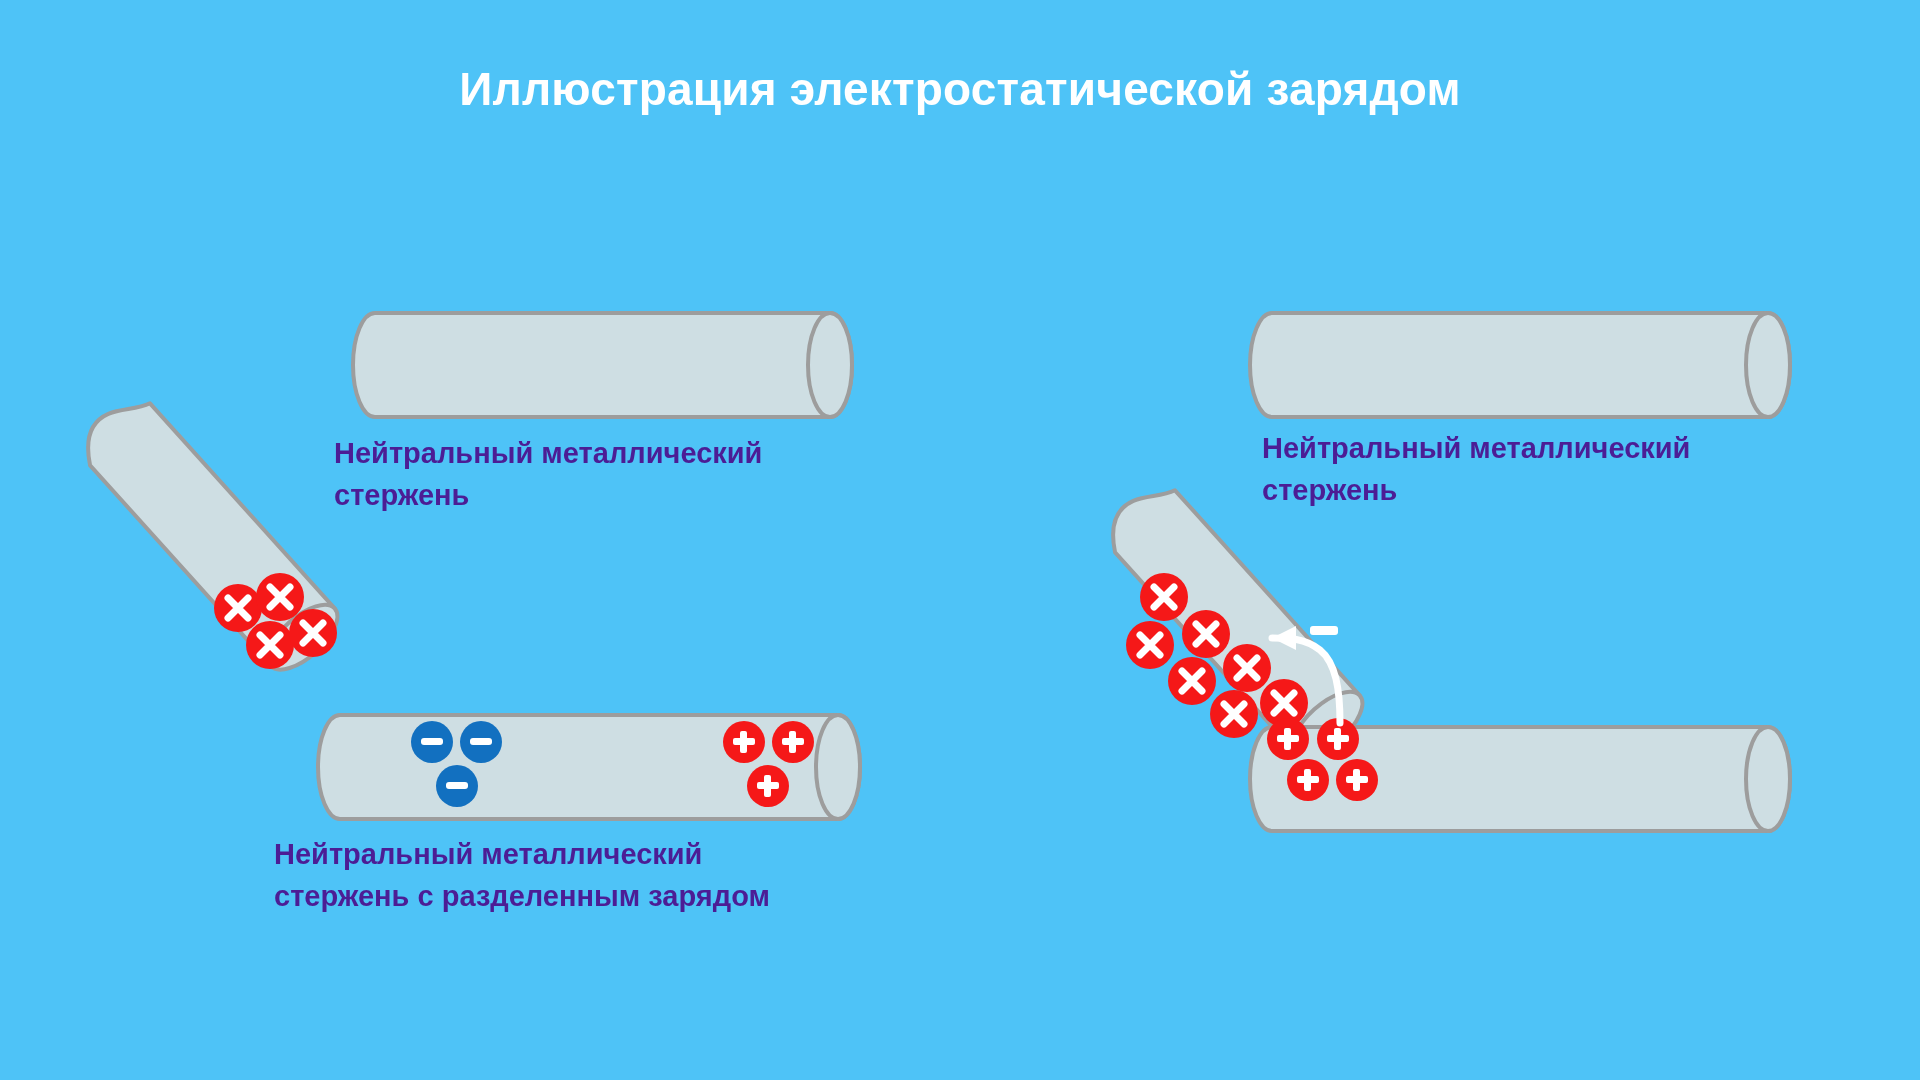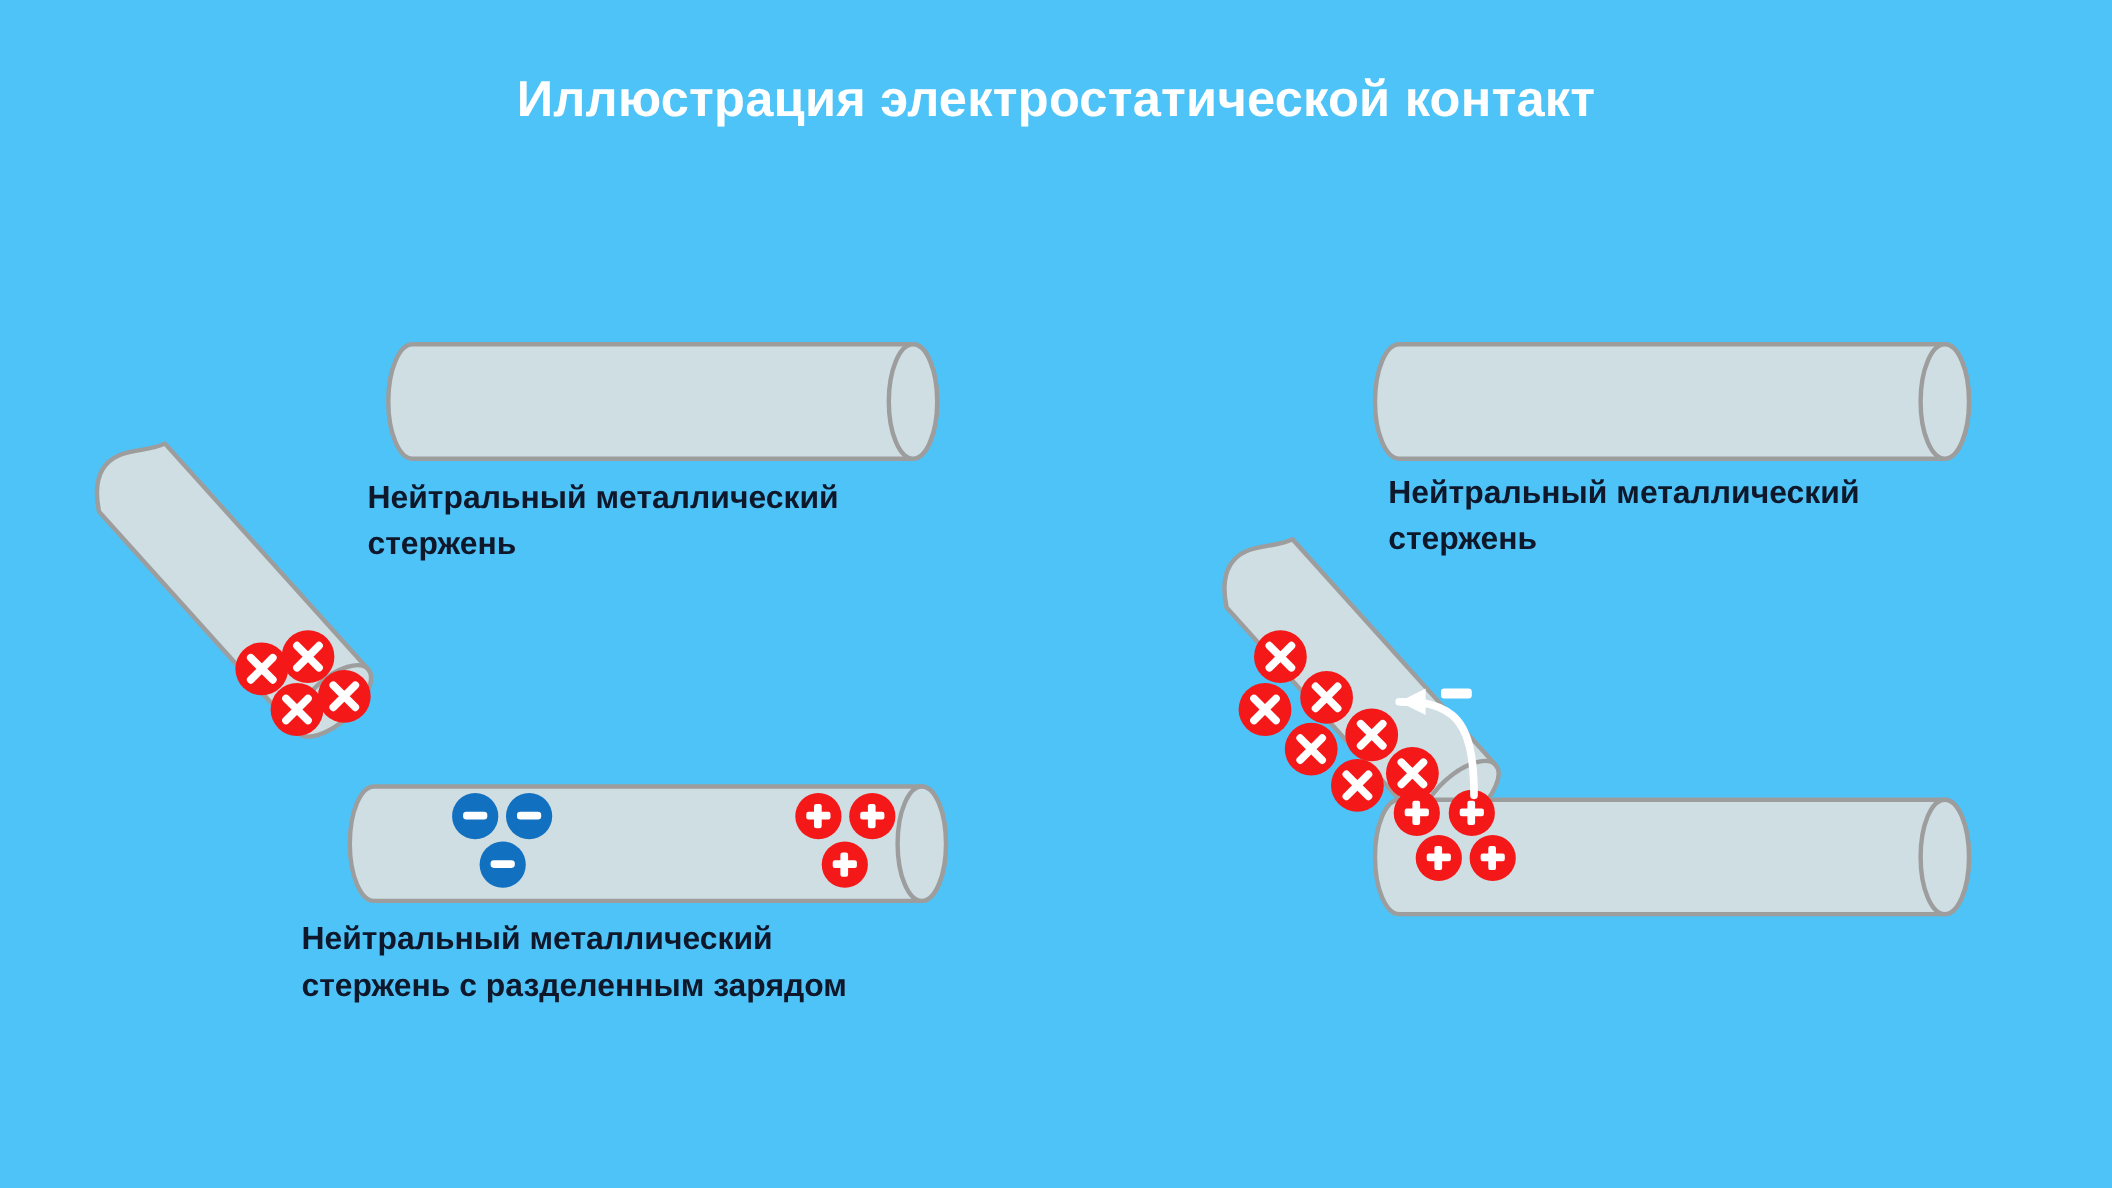--- a/index.html
+++ b/index.html
@@ -26,21 +26,21 @@
     width: 1920px;
     text-align: center;
     color: #ffffff;
     font-size: 46px;
     font-weight: 700;
     letter-spacing: 0.2px;
     white-space: nowrap;
   }
   .caption {
     position: absolute;
-    color: #0f172a;
+    color: #4c1d95;
     font-size: 29px;
     font-weight: 700;
     line-height: 1.45;
     white-space: pre-line;
   }
   #caption-left-top   { left: 334px;  top: 432px; }
   #caption-right-top  { left: 1262px; top: 427px; }
   #caption-left-bottom{ left: 274px;  top: 833px; }
   #caption-right-bottom{ left: 1210px; top: 825px; text-align: left;}
   svg.scene {
@@ -49,21 +49,21 @@
     top: 0;
     width: 1920px;
     height: 1080px;
   }
 </style>
 </head>
 <body>
 
 <div id="stage">
 
-  <div id="page-title">Иллюстрация электростатической контакт</div>
+  <div id="page-title">Иллюстрация электростатической зарядом</div>
 
   <svg class="scene" viewBox="0 0 1920 1080">
     <defs>
 
       <g id="diag-rod">
         <path d="M 0,30
                  C 14,6 30,-2 48,4
                  C 62,9 72,20 86,24
                  L 86,300
                  L 0,300 Z" fill="#cedee3" stroke="#9d9d9d" stroke-width="4" stroke-linejoin="round"></path>

